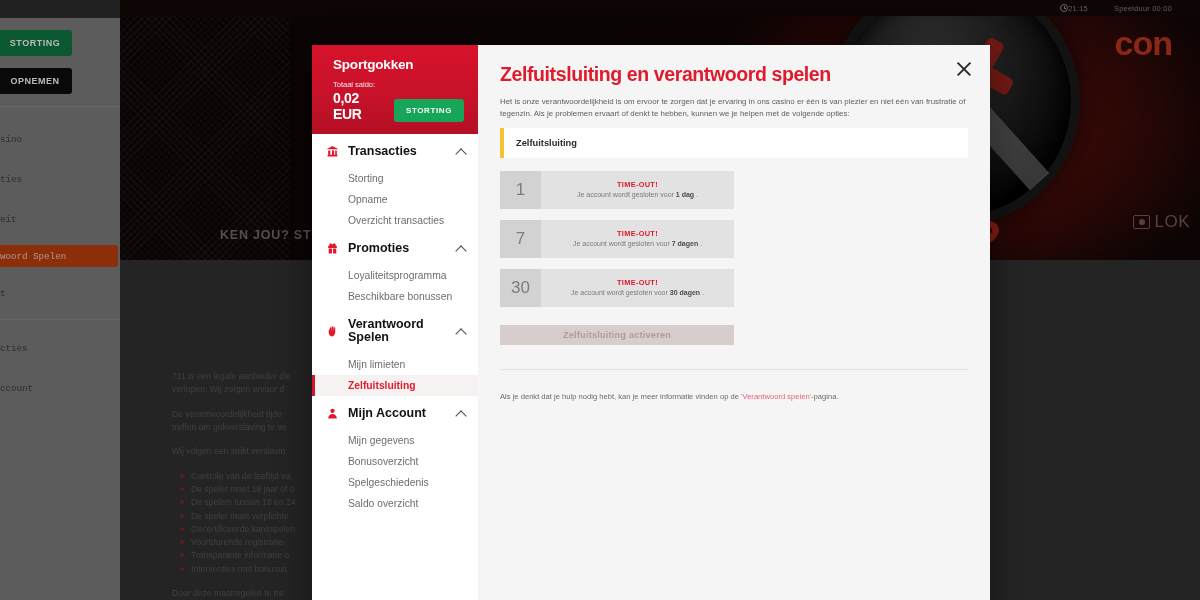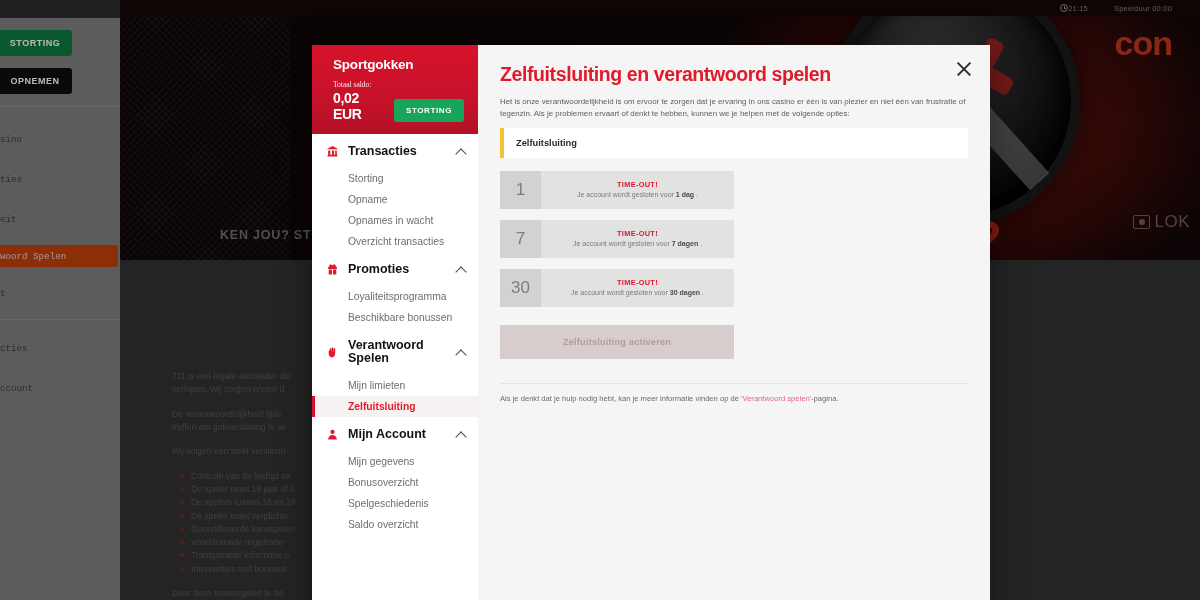--- a/index.html
+++ b/index.html
@@ -145,21 +145,21 @@
   }
 
   
   .m-side { width: 166px; background: #fff; flex: 0 0 166px; height: 100%; }
   .m-side-head {
     background: linear-gradient(180deg, #d6132b 0%, #c8122a 55%, #b41026 100%);
     padding: 12px 14px 12px 21px; color: #fff;
   }
   .m-brand { font-size: 13.5px; font-weight: 800; letter-spacing: -.2px; margin-bottom: 8px; }
   .m-bal-row { display: flex; align-items: flex-end; justify-content: space-between; gap: 6px; }
-  .m-bal-label { font-size: 7.5px; opacity: .92; margin-bottom: 1px; font-family: Liberation Serif, serif; }
+  .m-bal-label { font-size: 7.5px; opacity: .92; margin-bottom: 1px; }
   .m-bal-amt { font-size: 14px; font-weight: 800; letter-spacing: -.3px; }
   .m-dep-btn {
     background: #17a55a; color: #fff; font-size: 8px; font-weight: 800; letter-spacing: .6px;
     padding: 7px 12px; border-radius: 3px; border: none; white-space: nowrap;
   }
   .m-group-head {
     display: flex; align-items: center; gap: 9px;
     padding: 11px 12px 9px 14px; cursor: pointer;
   }
   .m-group-title { font-size: 12.5px; font-weight: 800; color: #121212; flex: 1; line-height: 1.1; }
@@ -209,25 +209,25 @@
   .opt-num {
     width: 41px; height: 100%; background: #d2d2d2; display: flex; align-items: center; justify-content: center;
     font-size: 17px; color: #7d7d7d; flex: 0 0 41px; font-weight: 400;
   }
   .opt-body { flex: 1; text-align: center; padding: 0 8px; }
   .opt-kicker { font-size: 7.4px; font-weight: 800; color: #e01a2b; letter-spacing: .3px; line-height: 1.3; }
   .opt-text { font-size: 7px; color: #7a7a7a; line-height: 1.35; }
   .opt-text b { color: #4a4a4a; }
 
   .m-action {
-    margin-top: 18px; width: 234px; height: 34px; background: #d8cdcd; border: none;
+    margin-top: 18px; width: 234px; height: 20px; background: #d8cdcd; border: none;
     color: #b39b9b; font-size: 9.2px; font-weight: 800; letter-spacing: .2px; cursor: not-allowed;
   }
   .m-rule { margin-top: 24px; height: 1px; background: #e4e4e4; }
-  .m-foot { margin-top: 10px; font-size: 7.6px; color: #6a6a6a; }
+  .m-foot { margin-top: 22px; font-size: 7.6px; color: #6a6a6a; }
   .m-foot a { color: #e3667a; text-decoration: none; }
 </style>
 </head>
 <body>
 
 <div id="root">
 
   <div class="bg-layer">
 
     <div class="bg-hero">
@@ -307,21 +307,20 @@
 
       <div class="m-group-head">
         <svg class="m-ic" viewBox="0 0 24 24">
           <path fill="#e01a2b" d="M12 2 1 8h22L12 2Zm-8 8v8H3v3h18v-3h-1v-8h-3v8h-2v-8h-4v8H8v-8H4Z"></path>
         </svg>
         <span class="m-group-title">Transacties</span>
         <span class="chev"></span>
       </div>
       <a class="m-link">Storting</a>
       <a class="m-link">Opname</a>
-      <a class="m-link">Opnames in wacht</a>
       <a class="m-link">Overzicht transacties</a>
 
       <div class="m-group-head">
         <svg class="m-ic" viewBox="0 0 24 24">
           <path fill="#e01a2b" d="M20 7h-2.2a3 3 0 0 0-4.8-3.5L12 4.6l-1-1.1A3 3 0 0 0 6.2 7H4v4h16V7ZM5 12v9h6v-9H5Zm8 0v9h6v-9h-6Z"></path>
         </svg>
         <span class="m-group-title">Promoties</span>
         <span class="chev"></span>
       </div>
       <a class="m-link">Loyaliteitsprogramma</a>

